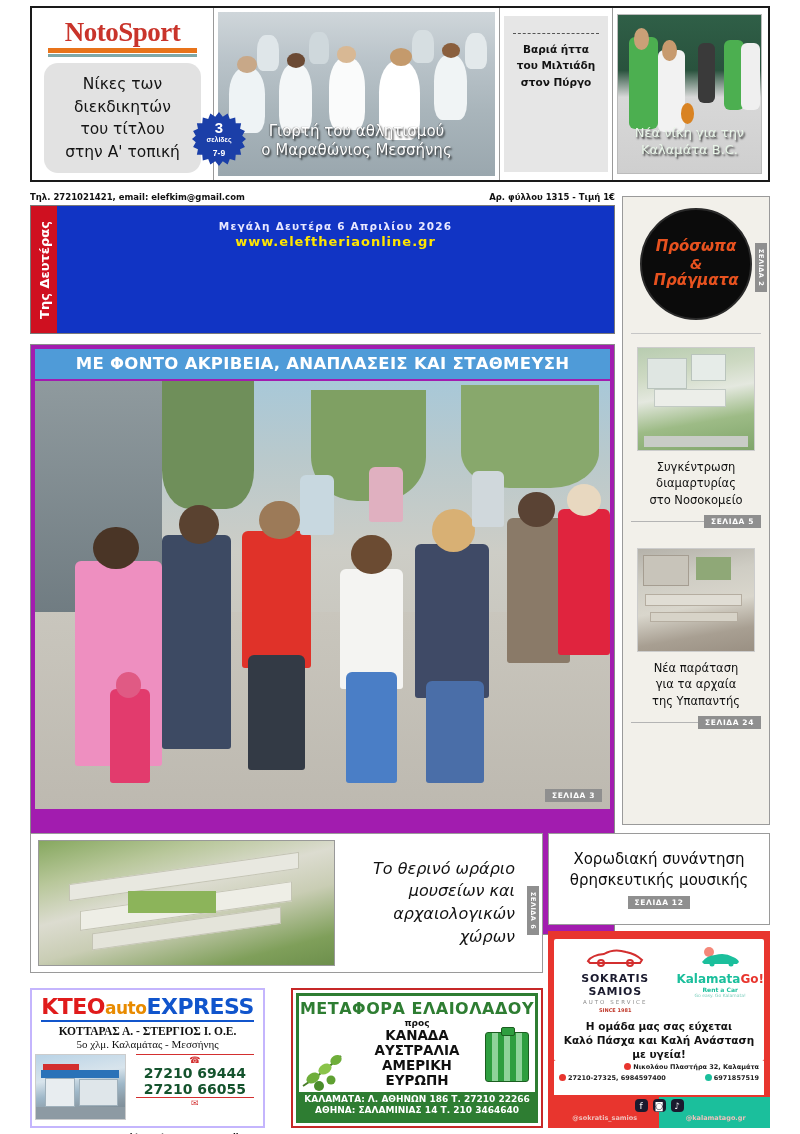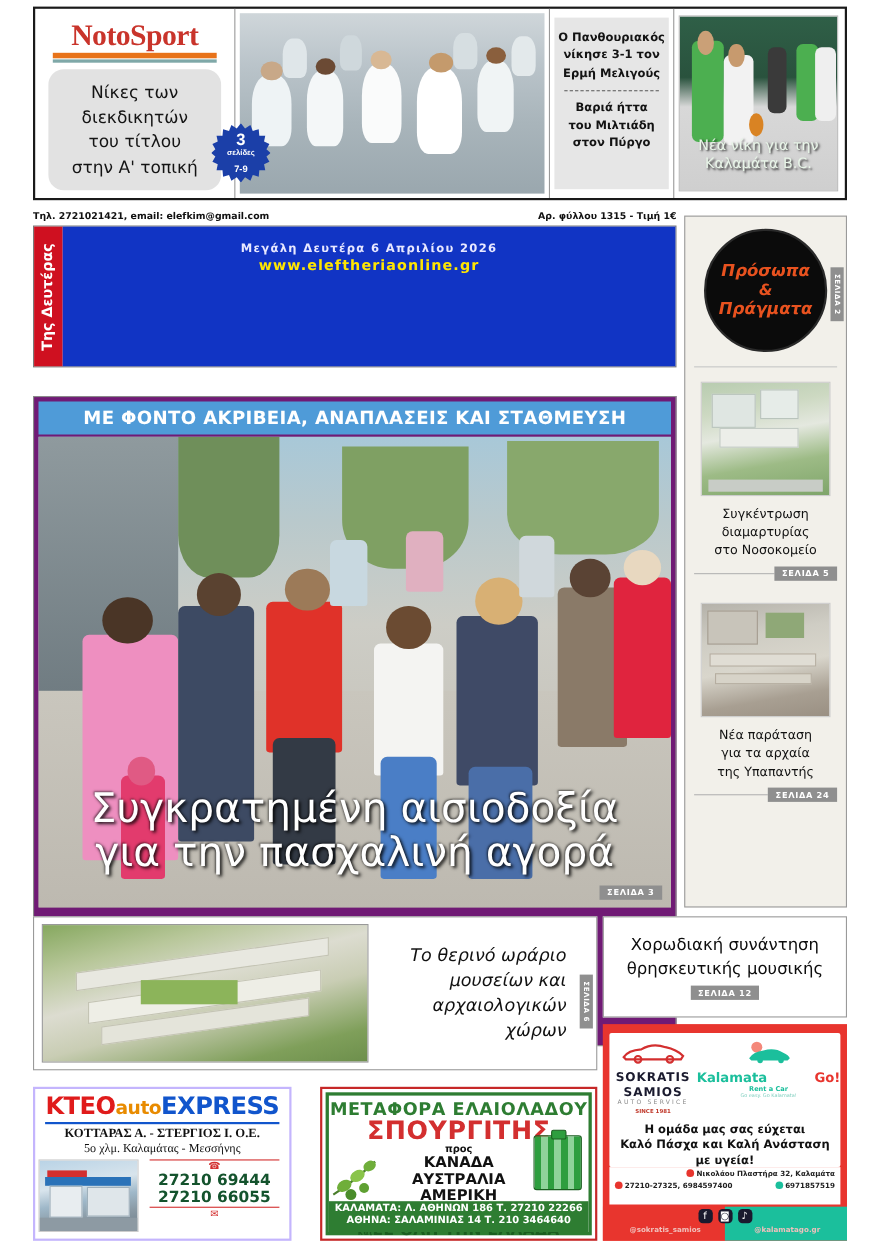--- a/index.html
+++ b/index.html
@@ -190,23 +190,23 @@
   .page-tag {
     background: #8f8f8f; color: #fff;
     font-size: 7.5px; font-weight: bold; letter-spacing: .6px;
     padding: 2px 7px;
     font-family: "DejaVu Sans", sans-serif;
   }
   .sb-div { height: 1px; background: #c6c6c6; margin: 6px 8px 0 8px; }
 
   
   .lead {
-    position: absolute; left: 30px; top: 360px;
+    position: absolute; left: 30px; top: 344px;
     width: 585px; height: 591px;
-    border: 1px solid #8a8a8a; background: #701a75; padding: 4px;
+    border: 1px solid #8a8a8a; background: #a21caf; padding: 4px;
   }
   .lead-kicker {
     background: #4f9bd8; color: #fff;
     font-size: 16.5px; font-weight: bold; letter-spacing: .3px;
     text-align: center; padding: 5px 0 6px 0;
     font-family: "DejaVu Sans", sans-serif;
   }
   .lead-photo {
     position: relative; width: 100%; height: 428px; margin-top: 2px;
     overflow: hidden;
@@ -273,21 +273,21 @@
   }
   .sok-logos { display: flex; width: 100%; justify-content: space-around; padding-top: 7px; }
   .sok-l { text-align: center; }
   .sok-name { font-size: 11px; font-weight: bold; letter-spacing: .8px; color: #1a1a2e;
     font-family: "DejaVu Sans", sans-serif; }
   .sok-sub { font-size: 5.5px; letter-spacing: 2px; color: #8a8a8a; margin-top: 1px;
     font-family: "DejaVu Sans", sans-serif; }
   .sok-since { font-size: 5px; font-weight: bold; color: #c0392b; margin-top: 2px;
     font-family: "DejaVu Sans", sans-serif; }
   .kg-name { font-size: 12px; font-weight: bold; color: #1bbf9c; font-family: "DejaVu Sans", sans-serif; }
-  .kg-name i { color: #e8352e; font-style: normal; padding-left: 43px; }
+  .kg-name i { color: #e8352e; font-style: normal; }
   .kg-sub { font-size: 6px; color: #1bbf9c; font-weight: bold; font-family: "DejaVu Sans", sans-serif; }
   .kg-sub2 { font-size: 4.5px; color: #7fcfbf; font-family: "DejaVu Sans", sans-serif; }
   .sok-wish {
     text-align: center; font-size: 10.5px; line-height: 1.35;
     color: #111; font-weight: bold; margin-top: 6px; padding: 0 4px;
     font-family: "DejaVu Sans", sans-serif;
   }
   .sok-contact {
     position: absolute; left: 6px; right: 6px; top: 130px; height: 34px;
     background: #fff; font-size: 6.5px; color: #222;
@@ -412,28 +412,27 @@
         <div class="rhead" style="left:43%;top:21%;width:7%;height:10%;background:#d8b894;"></div>
         <div class="runner" style="left:58%;top:30%;width:15%;height:48%;background:#ffffff;"></div>
         <div class="rhead" style="left:62%;top:22%;width:8%;height:11%;background:#c49a6c;"></div>
         <div class="runner" style="left:78%;top:26%;width:12%;height:40%;background:#f0f4f5;"></div>
         <div class="rhead" style="left:81%;top:19%;width:6.5%;height:9%;background:#8a5f3d;"></div>
         <div class="runner" style="left:14%;top:14%;width:8%;height:22%;background:#dfe6e9;"></div>
         <div class="runner" style="left:33%;top:12%;width:7%;height:20%;background:#cfd8dc;"></div>
         <div class="runner" style="left:70%;top:11%;width:8%;height:20%;background:#d6dee1;"></div>
         <div class="runner" style="left:89%;top:13%;width:8%;height:22%;background:#e3e9eb;"></div>
       </div>
+      <div class="photo-overlay-txt" style="white-space:pre-line">Γιορτή του αθλητισμού
+ο Μαραθώνιος Μεσσήνης</div>
     </div>
   </div>
 
   <div class="sp-col sp-text-col">
     <div class="sp-text-box">
-      <div style="white-space:pre-line">Ο Πανθουριακός
-νίκησε 3-1 τον
-Ερμή Μελιγούς</div>
       <div class="dash-sep"></div>
       <div style="white-space:pre-line">Βαριά ήττα
 του Μιλτιάδη
 στον Πύργο</div>
     </div>
   </div>
 
   <div class="sp-col sp-photo2-col">
     <div class="photo-basket">
       <div class="pl" style="left:8%;top:14%;width:20%;height:58%;background:#4caf50;"></div>
@@ -542,24 +541,20 @@
 
     <div class="lp-person" style="left:82%;top:32%;width:11%;height:34%;background:#8a7a68;"></div>
     <div class="lp-head" style="left:84%;top:26%;width:6.5%;height:8%;background:#5a4334;"></div>
     <div class="lp-person" style="left:91%;top:30%;width:9%;height:34%;background:#e0243e;"></div>
     <div class="lp-head" style="left:92.5%;top:24%;width:6%;height:7.5%;background:#e8d8c0;"></div>
 
     <div class="lp-person" style="left:46%;top:22%;width:6%;height:14%;background:#c8d8e0;"></div>
     <div class="lp-person" style="left:58%;top:20%;width:6%;height:13%;background:#e0b0c0;"></div>
     <div class="lp-person" style="left:76%;top:21%;width:5.5%;height:13%;background:#d0d8dc;"></div>
 
-    <div class="lead-head-wrap">
-      <div class="lead-head">Συγκρατημένη αισιοδοξία</div>
-      <div class="lead-head">για την πασχαλινή αγορά</div>
-    </div>
     <div class="lead-pagetag">ΣΕΛΙΔΑ 3</div>
   </div>
 </div>
 
 <div class="museum">
   <div class="museum-photo">
     <div style="position:absolute;left:10%;top:22%;width:78%;height:14%;background:#e8e8e0;transform:skewY(-8deg);border:1px solid #c4c4b4;"></div>
     <div style="position:absolute;left:14%;top:44%;width:72%;height:16%;background:#eeeee6;transform:skewY(-8deg);border:1px solid #c4c4b4;"></div>
     <div style="position:absolute;left:18%;top:64%;width:64%;height:14%;background:#e4e4da;transform:skewY(-8deg);border:1px solid #c4c4b4;"></div>
     <div style="position:absolute;left:30%;top:40%;width:30%;height:18%;background:#8cb45a;"></div>
@@ -655,21 +650,20 @@
       <div class="kteo-hr"></div>
       <div class="kteo-ic">✉</div>
       <div class="kteo-mail">kteoautoexpress@gmail.com</div>
     </div>
   </div>
 </div>
 
 <div class="ad-olive">
   <div class="ol-inner">
     <div class="ol-t1">ΜΕΤΑΦΟΡΑ ΕΛΑΙΟΛΑΔΟΥ</div>
-    <div class="ol-t2">ΣΠΟΥΡΓΙΤΗΣ</div>
     <div class="ol-pros">προς</div>
     <div class="ol-list" style="white-space:pre-line">ΚΑΝΑΔΑ
 ΑΥΣΤΡΑΛΙΑ
 ΑΜΕΡΙΚΗ
 ΕΥΡΩΠΗ</div>
     <div class="ol-all"><small>και</small><span>ΣΕ ΟΛΗ ΤΗΝ ΕΛΛΑΔΑ</span></div>
     <svg class="ol-olive" viewBox="0 0 58 52">
       <path d="M2 44 Q18 34 40 14" stroke="#4a7d2c" stroke-width="2" fill="none"></path>
       <ellipse cx="12" cy="36" rx="7" ry="5" fill="#6fae3a" transform="rotate(-30 12 36)"></ellipse>
       <ellipse cx="24" cy="27" rx="7" ry="5" fill="#8ac44a" transform="rotate(-30 24 27)"></ellipse>

